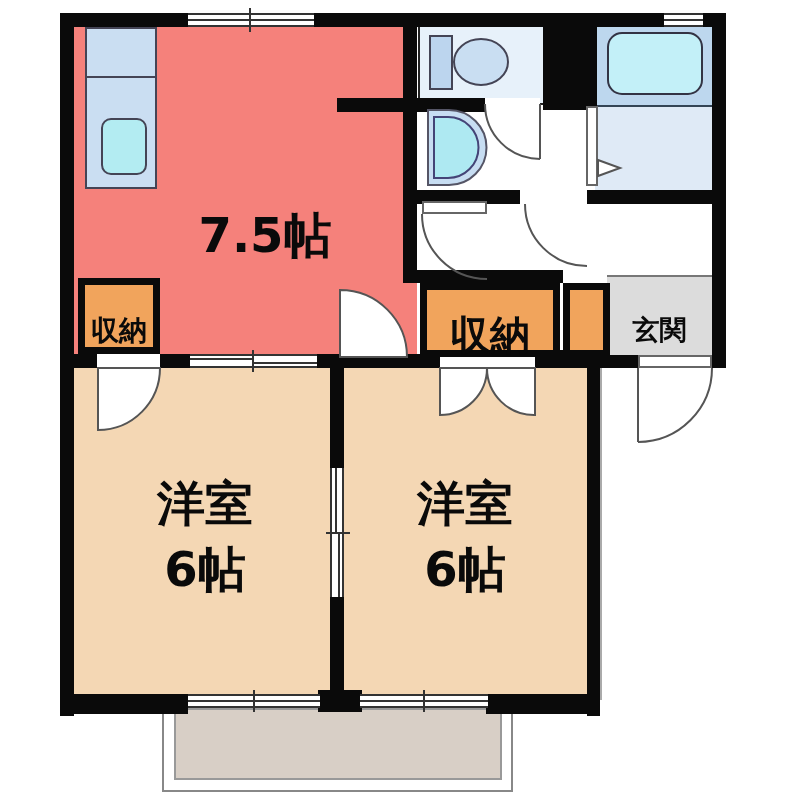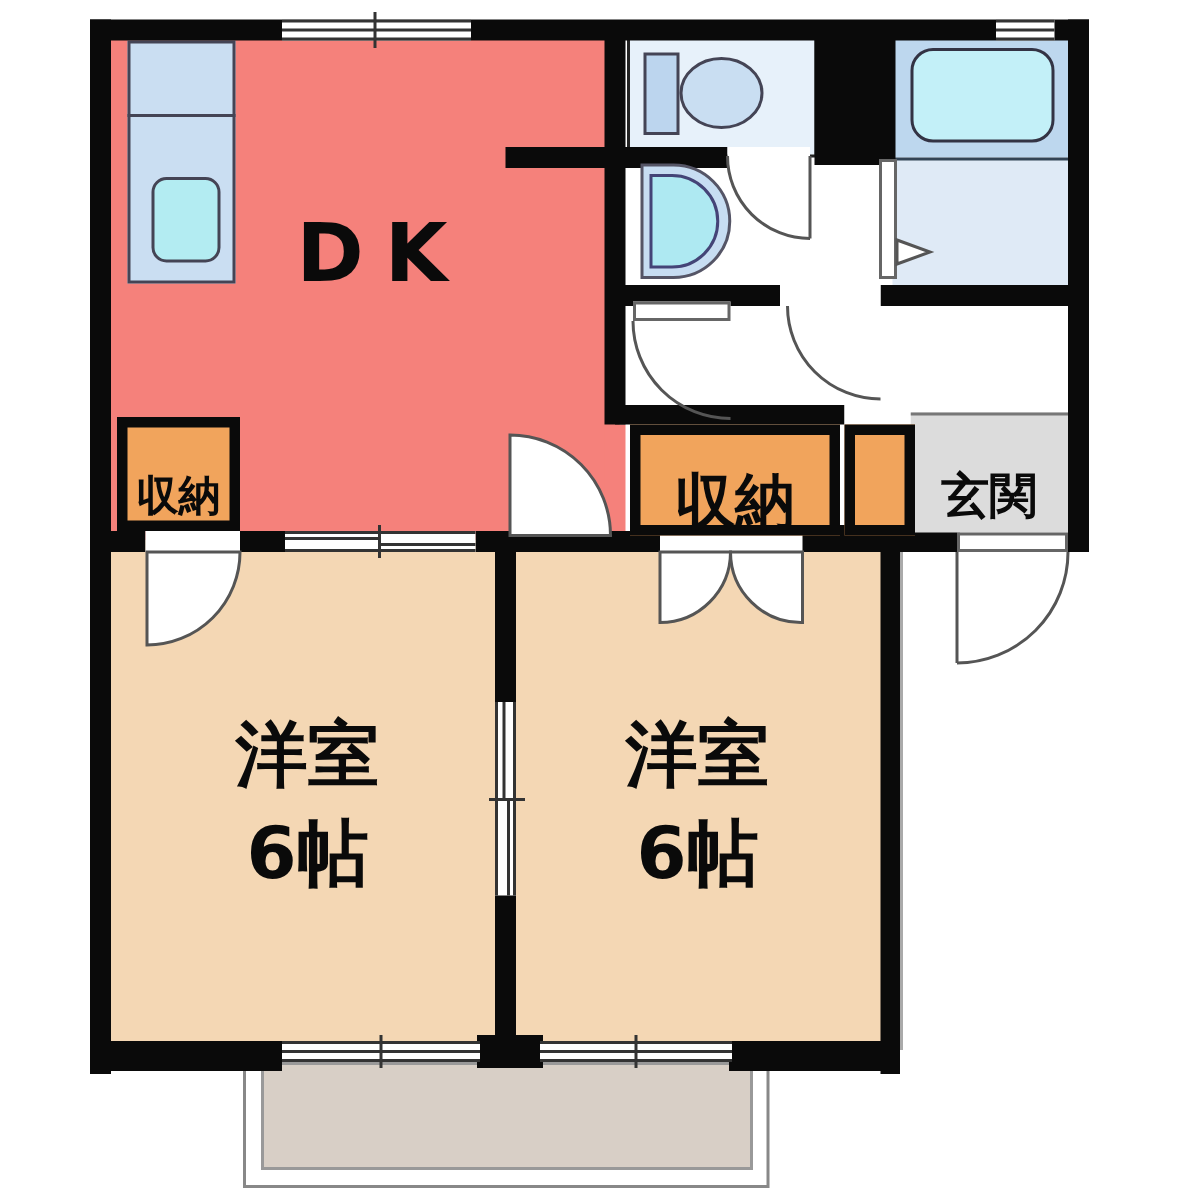--- a/index.html
+++ b/index.html
@@ -70,21 +70,21 @@
   .sbox-small{left:563px;top:283px;width:47px;height:74px;}
   
   #overlay{position:absolute;left:0;top:0;width:800px;height:800px;pointer-events:none;}
   
   .lbl{position:absolute;color:#0a0a0a;font-weight:bold;text-align:center;line-height:1.15;}
   .lbl-dk{left:150px;top:138px;width:210px;font-size:54px;letter-spacing:14px;}
   .lbl-dk-size{left:150px;top:208px;width:230px;font-size:48px;}
   .lbl-box{display:flex;align-items:center;justify-content:center;margin-top:15px;}
   .lbl-s1{left:78px;top:278px;width:82px;height:76px;font-size:28px;}
   .lbl-s2{left:420px;top:283px;width:140px;height:74px;font-size:40px;}
-  .lbl-genkan{left:607px;top:275px;width:105px;height:80px;font-size:32px;}
+  .lbl-genkan{left:607px;top:275px;width:105px;height:80px;font-size:27px;}
   .lbl-room{font-size:48px;line-height:1.38;}
   .lbl-room1{left:95px;top:470px;width:220px;}
   .lbl-room2{left:355px;top:470px;width:220px;}
   .lbl-balc{left:174px;top:706px;width:328px;height:74px;font-size:38px;}
 </style>
 </head>
 <body>
 
 <div id="stage">
 
@@ -188,21 +188,21 @@
       <line x1="424" y1="690" x2="424" y2="712"></line>
       <line x1="190" y1="359" x2="253" y2="359"></line>
       <line x1="253" y1="363" x2="317" y2="363"></line>
       <line x1="253" y1="350" x2="253" y2="372"></line>
       <line x1="336" y1="468" x2="336" y2="533"></line>
       <line x1="339" y1="533" x2="339" y2="597"></line>
       <line x1="326" y1="533" x2="350" y2="533"></line>
     </g>
   </svg>
 
-  <div class="lbl lbl-dk">DK</div>
+  <div class="lbl lbl-dk-size">7.5帖</div>
   <div class="lbl lbl-box lbl-s1">収納</div>
   <div class="lbl lbl-box lbl-s2">収納</div>
   <div class="lbl lbl-box lbl-genkan">玄関</div>
   <div class="lbl lbl-room lbl-room1">
     <div>洋室</div>
     <div>6帖</div>
   </div>
   <div class="lbl lbl-room lbl-room2">
     <div>洋室</div>
     <div>6帖</div>

